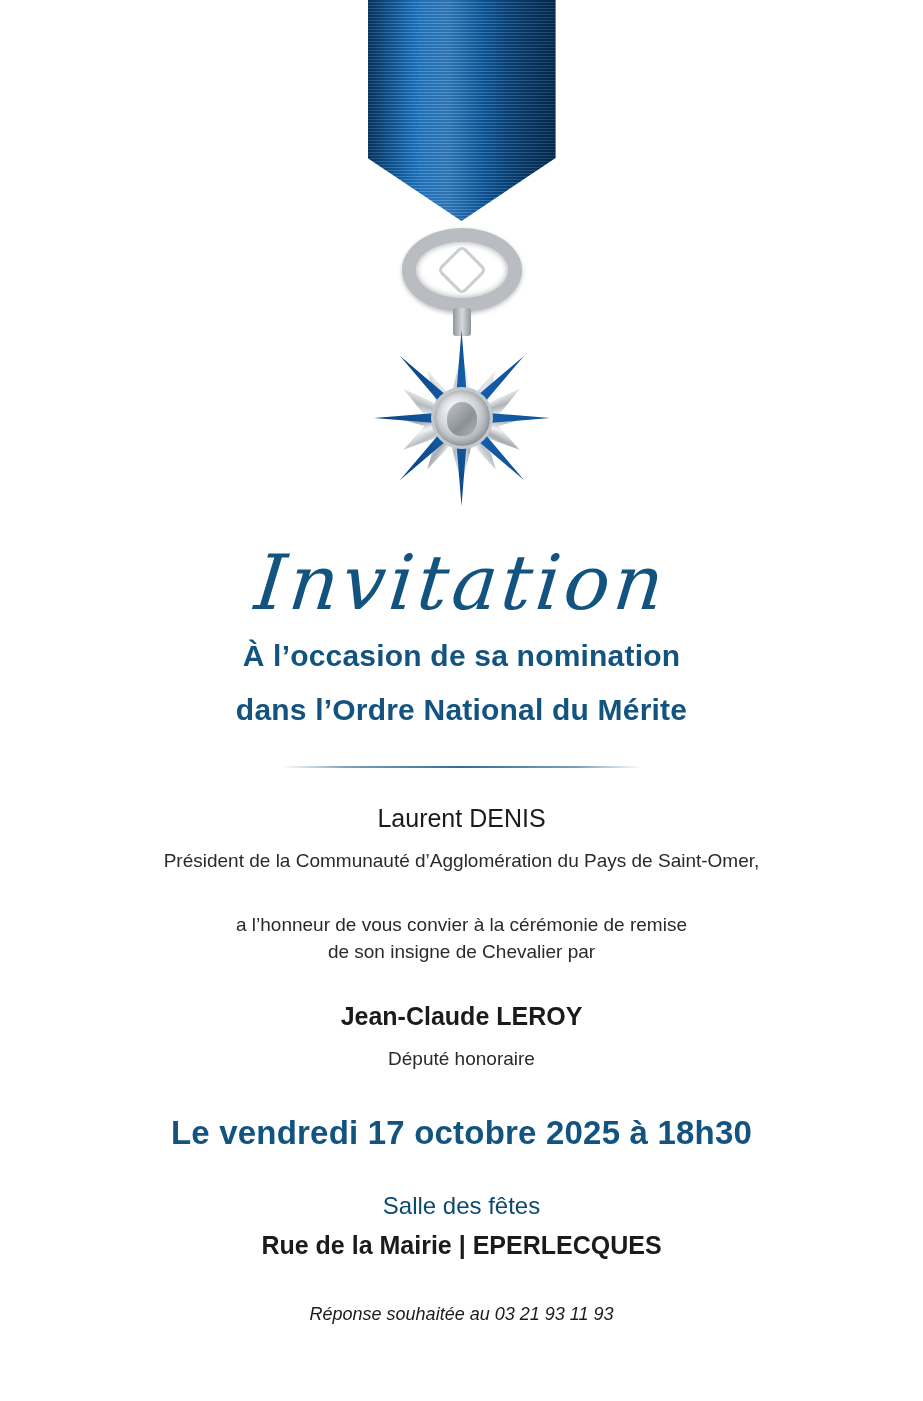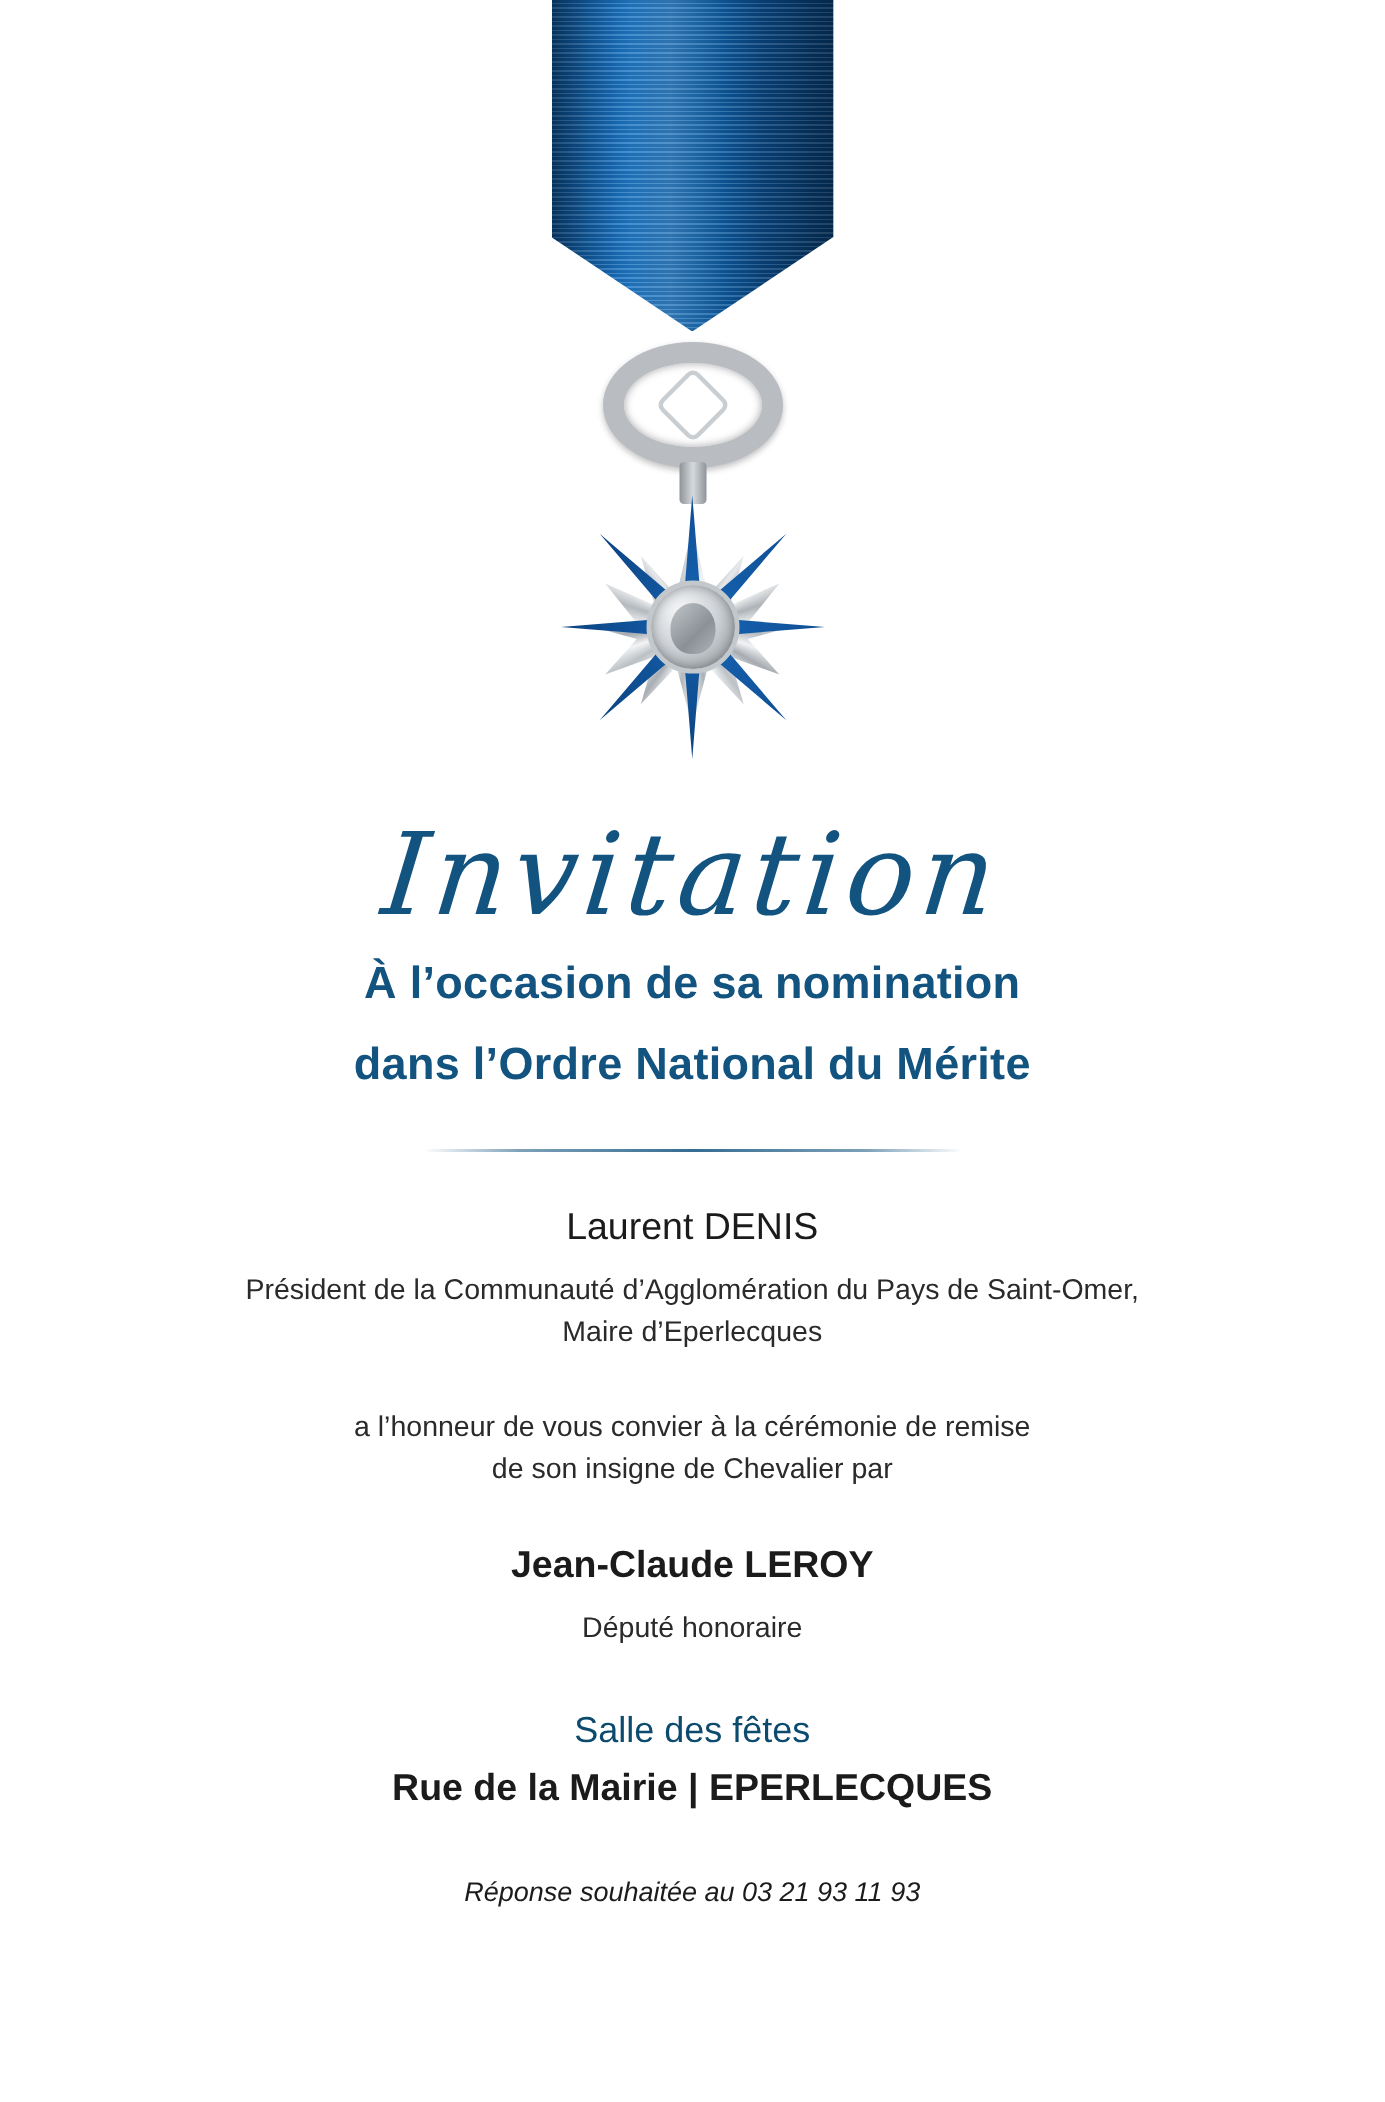--- a/index.html
+++ b/index.html
@@ -312,28 +312,28 @@
 
     <div>
       <div class="subtitle">À l’occasion de sa nomination</div>
       <div class="subtitle">dans l’Ordre National du Mérite</div>
     </div>
 
     <div class="divider"></div>
 
     <div class="honoree-name">Laurent DENIS</div>
     <div class="honoree-role">Président de la Communauté d’Agglomération du Pays de Saint-Omer,</div>
-    <div class="honoree-role">Maire d’Eperlecques</div>
 
     <div class="body-text">a l’honneur de vous convier à la cérémonie de remise</div>
     <div class="honoree-role">de son insigne de Chevalier par</div>
 
     <div class="presenter-name">Jean-Claude LEROY</div>
     <div class="presenter-role">Député honoraire</div>
 
+    <div class="date-line">Le vendredi 17 octobre 2025 à 18h30</div>
 
     <div class="venue">Salle des fêtes</div>
     <div class="venue-address">Rue de la Mairie  |  EPERLECQUES</div>
 
     <div class="rsvp">Réponse souhaitée au 03 21 93 11 93</div>
 
   </div>
 </div>
 
 </body></html>

